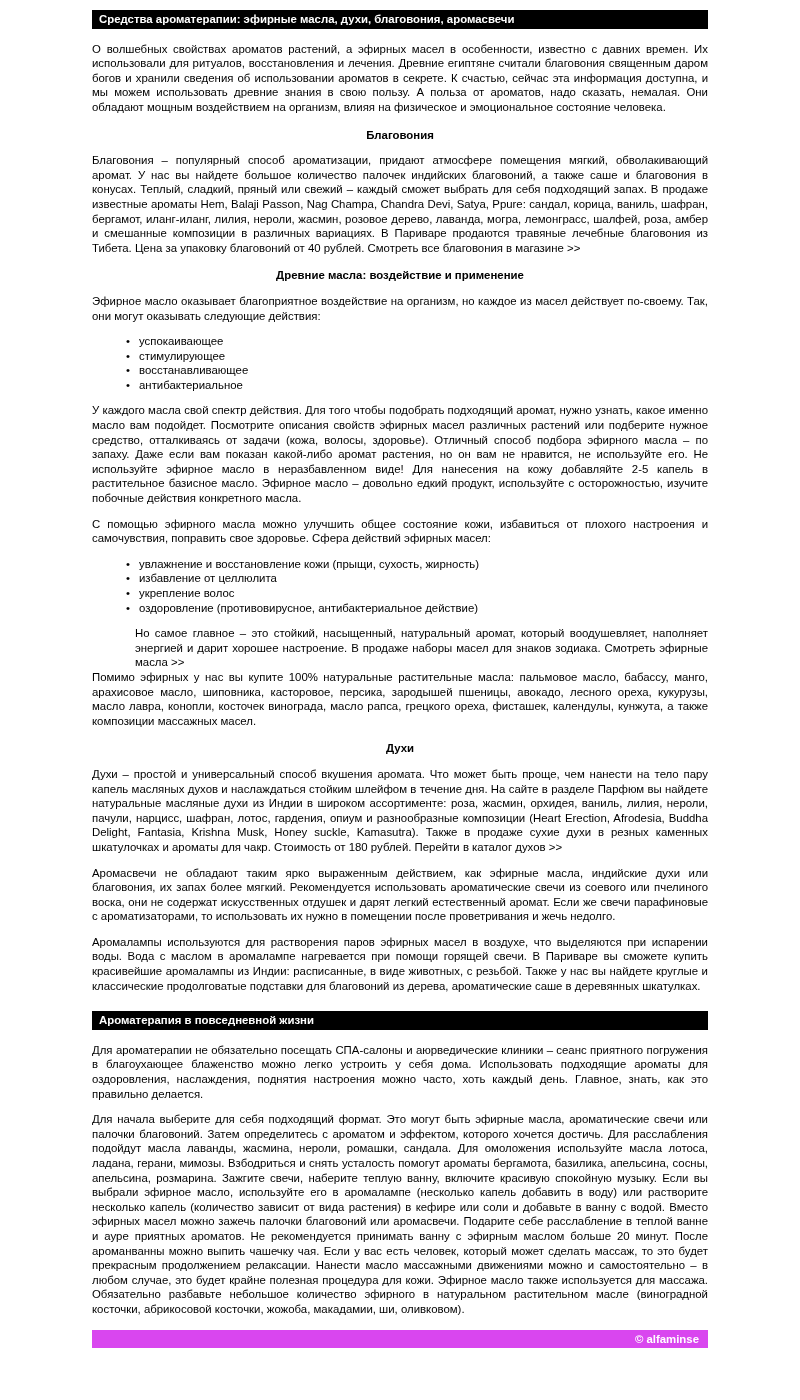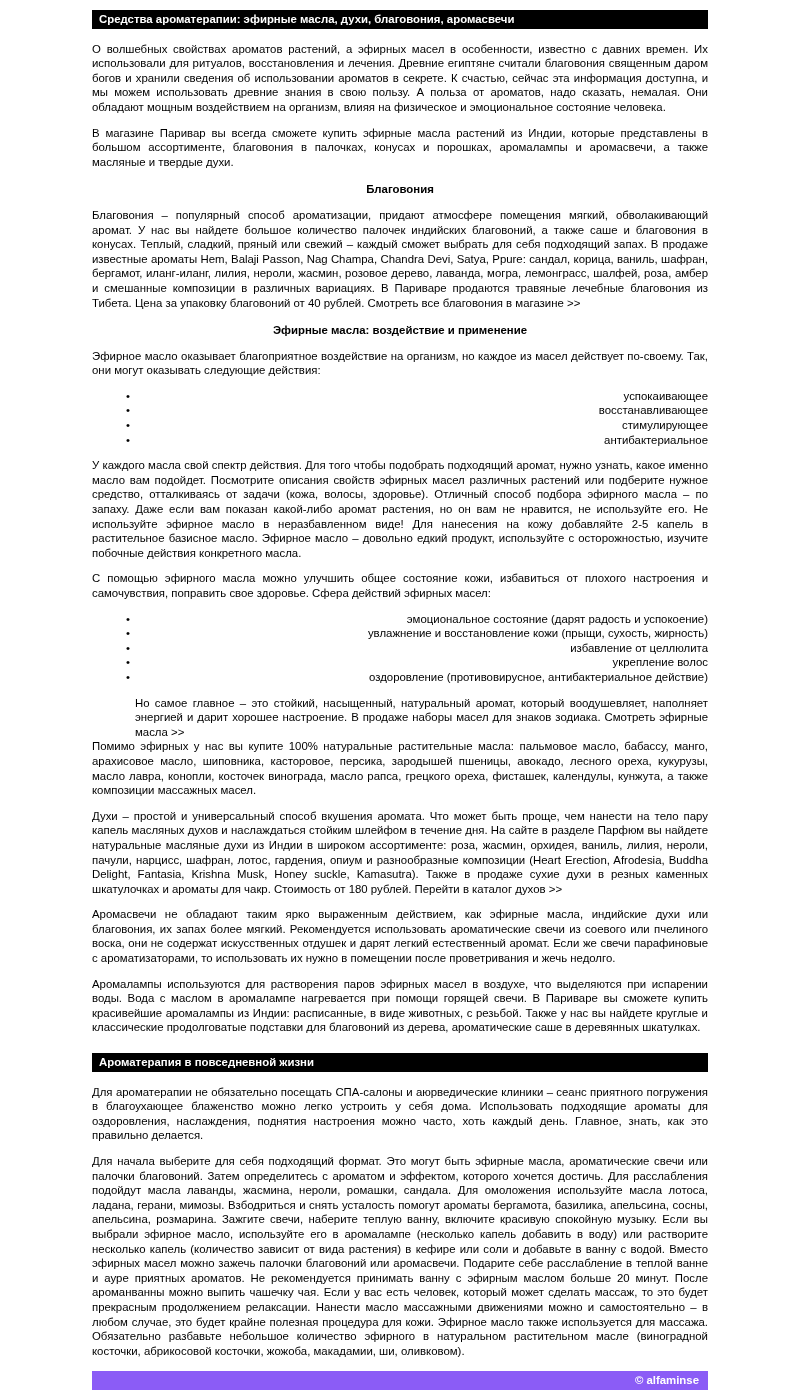--- a/index.html
+++ b/index.html
@@ -40,91 +40,90 @@
     margin: 0 0 11px 0;
   }
   .para.tight {
     margin-bottom: 0;
     margin-left: 43px;
   }
   ul.bullets {
     margin: 0 0 11px 0;
     padding: 0 0 0 34px;
     list-style: none;
-    text-align: right;
+    text-align: left;
   }
   ul.bullets li {
     position: relative;
     padding-left: 13px;
   }
   ul.bullets li::before {
     content: "\2022";
     position: absolute;
     left: 0;
     top: 0;
   }
   .link {
     color: inherit;
     text-decoration: none;
     cursor: pointer;
   }
   .footer-bar {
-    background: #8b5cf6;
+    background: #d946ef;
     color: #ffffff;
     font-weight: bold;
     text-align: right;
     padding: 2px 9px;
     margin: 13px 0 0 0;
   }
   b { font-weight: normal; }
 </style>
 </head>
 <body>
 
 <div class="page">
 
   <div class="bar">
     <span>Средства ароматерапии: эфирные масла, духи, благовония, аромасвечи</span>
   </div>
 
   <p class="para"><span>О волшебных свойствах </span><b>ароматов</b><span> растений, а эфирных масел в особенности, известно с давних времен. Их использовали для ритуалов, восстановления и лечения. Древние египтяне считали благовония священным даром богов и хранили сведения об использовании ароматов в секрете. К счастью, сейчас эта информация доступна, и мы можем использовать древние знания в свою пользу. А польза от ароматов, надо сказать, немалая. Они обладают мощным воздействием на организм, влияя на физическое и эмоциональное состояние человека.</span></p>
 
-  <p class="para">В магазине Паривар вы всегда сможете купить эфирные масла растений из Индии, которые представлены  в большом ассортименте, благовония в палочках, конусах и порошках, аромалампы и аромасвечи, а также масляные и твердые духи.</p>
 
   <div class="heading">Благовония</div>
 
   <p class="para"><span>Благовония – популярный способ ароматизации, придают атмосфере помещения мягкий, обволакивающий аромат. У нас вы найдете большое количество палочек индийских благовоний, а также саше и благовония в конусах. Теплый, сладкий, пряный или свежий – каждый сможет выбрать для себя подходящий запах. В продаже известные ароматы Hem, Balaji Passon, Nag Champa, Chandra Devi, Satya, Ppure: сандал, корица, ваниль, шафран, бергамот, иланг-иланг, лилия, нероли, жасмин, розовое дерево, лаванда, могра, лемонграсс, шалфей, роза, амбер и смешанные композиции в различных вариациях. В Париваре продаются травяные лечебные благовония из Тибета. Цена за упаковку благовоний от 40 рублей. </span><span class="link">Смотреть все благовония в магазине &gt;&gt;</span></p>
 
-  <div class="heading">Эфирные масла: воздействие и применение</div>
+  <div class="heading">Древние масла: воздействие и применение</div>
 
   <p class="para">Эфирное масло оказывает благоприятное воздействие на организм, но каждое из масел действует по-своему. Так, они могут оказывать следующие действия:</p>
 
   <ul class="bullets">
     <li>успокаивающее</li>
+    <li>стимулирующее</li>
     <li>восстанавливающее</li>
-    <li>стимулирующее</li>
     <li>антибактериальное</li>
   </ul>
 
   <p class="para">У каждого масла свой спектр действия. Для того чтобы подобрать подходящий аромат, нужно узнать, какое именно масло вам подойдет. Посмотрите описания свойств эфирных масел различных растений или подберите нужное средство, отталкиваясь от задачи (кожа, волосы, здоровье). Отличный способ подбора эфирного масла – по запаху. Даже если вам показан какой-либо аромат растения, но он вам не нравится, не используйте его. Не используйте эфирное масло в неразбавленном виде! Для нанесения на кожу добавляйте 2-5 капель в растительное базисное масло. Эфирное масло – довольно едкий продукт, используйте с осторожностью, изучите побочные действия конкретного масла.</p>
 
   <p class="para">С помощью эфирного масла можно улучшить общее состояние кожи, избавиться от плохого настроения и самочувствия, поправить свое здоровье. Сфера действий эфирных масел:</p>
 
   <ul class="bullets">
-    <li>эмоциональное состояние (дарят радость и успокоение)</li>
     <li>увлажнение и восстановление кожи (прыщи, сухость, жирность)</li>
     <li>избавление от целлюлита</li>
     <li>укрепление волос</li>
     <li>оздоровление (противовирусное, антибактериальное действие)</li>
   </ul>
 
   <p class="para tight"><span>Но самое главное – это стойкий, насыщенный, натуральный аромат, который воодушевляет, наполняет энергией и дарит хорошее настроение. В продаже наборы масел для знаков зодиака. </span><span class="link">Смотреть эфирные масла &gt;&gt;</span></p>
 
   <p class="para">Помимо эфирных у нас вы купите 100% натуральные растительные масла: пальмовое масло, бабассу, манго, арахисовое масло, шиповника, касторовое, персика, зародышей пшеницы, авокадо, лесного ореха, кукурузы, масло лавра, конопли, косточек винограда, масло рапса, грецкого ореха, фисташек, календулы, кунжута, а также композиции массажных масел.</p>
 
+  <div class="heading">Духи</div>
 
   <p class="para"><span>Духи – простой и универсальный способ вкушения аромата. Что может быть проще, чем нанести на тело пару капель масляных духов и наслаждаться стойким шлейфом в течение дня. На сайте в разделе Парфюм вы найдете натуральные масляные духи из Индии в широком ассортименте: роза, жасмин, орхидея, ваниль, лилия, нероли, пачули, нарцисс, шафран, лотос, гардения, опиум и разнообразные композиции (Heart Erection, Afrodesia, Buddha Delight, Fantasia, Krishna Musk, Honey suckle, Kamasutra). Также в продаже сухие духи в резных каменных шкатулочках и ароматы для чакр. Стоимость от 180 рублей. </span><span class="link">Перейти в каталог духов &gt;&gt;</span></p>
 
 
   <p class="para">Аромасвечи не обладают таким ярко выраженным действием, как эфирные масла, индийские духи или благовония, их запах более мягкий. Рекомендуется использовать ароматические свечи из соевого или пчелиного воска, они не содержат искусственных отдушек и дарят легкий естественный аромат. Если же свечи парафиновые с ароматизаторами, то использовать их нужно в помещении после проветривания и жечь недолго.</p>
 
   <p class="para">Аромалампы используются для растворения паров эфирных масел в воздухе, что выделяются при испарении воды. Вода с маслом в аромалампе нагревается при помощи горящей свечи. В Париваре вы сможете купить красивейшие аромалампы из Индии: расписанные, в виде животных, с резьбой. Также у нас вы найдете круглые и классические продолговатые подставки для благовоний из дерева, ароматические саше в деревянных шкатулках.</p>
 
   <div class="bar mid">
     <span>Ароматерапия в повседневной жизни</span>

